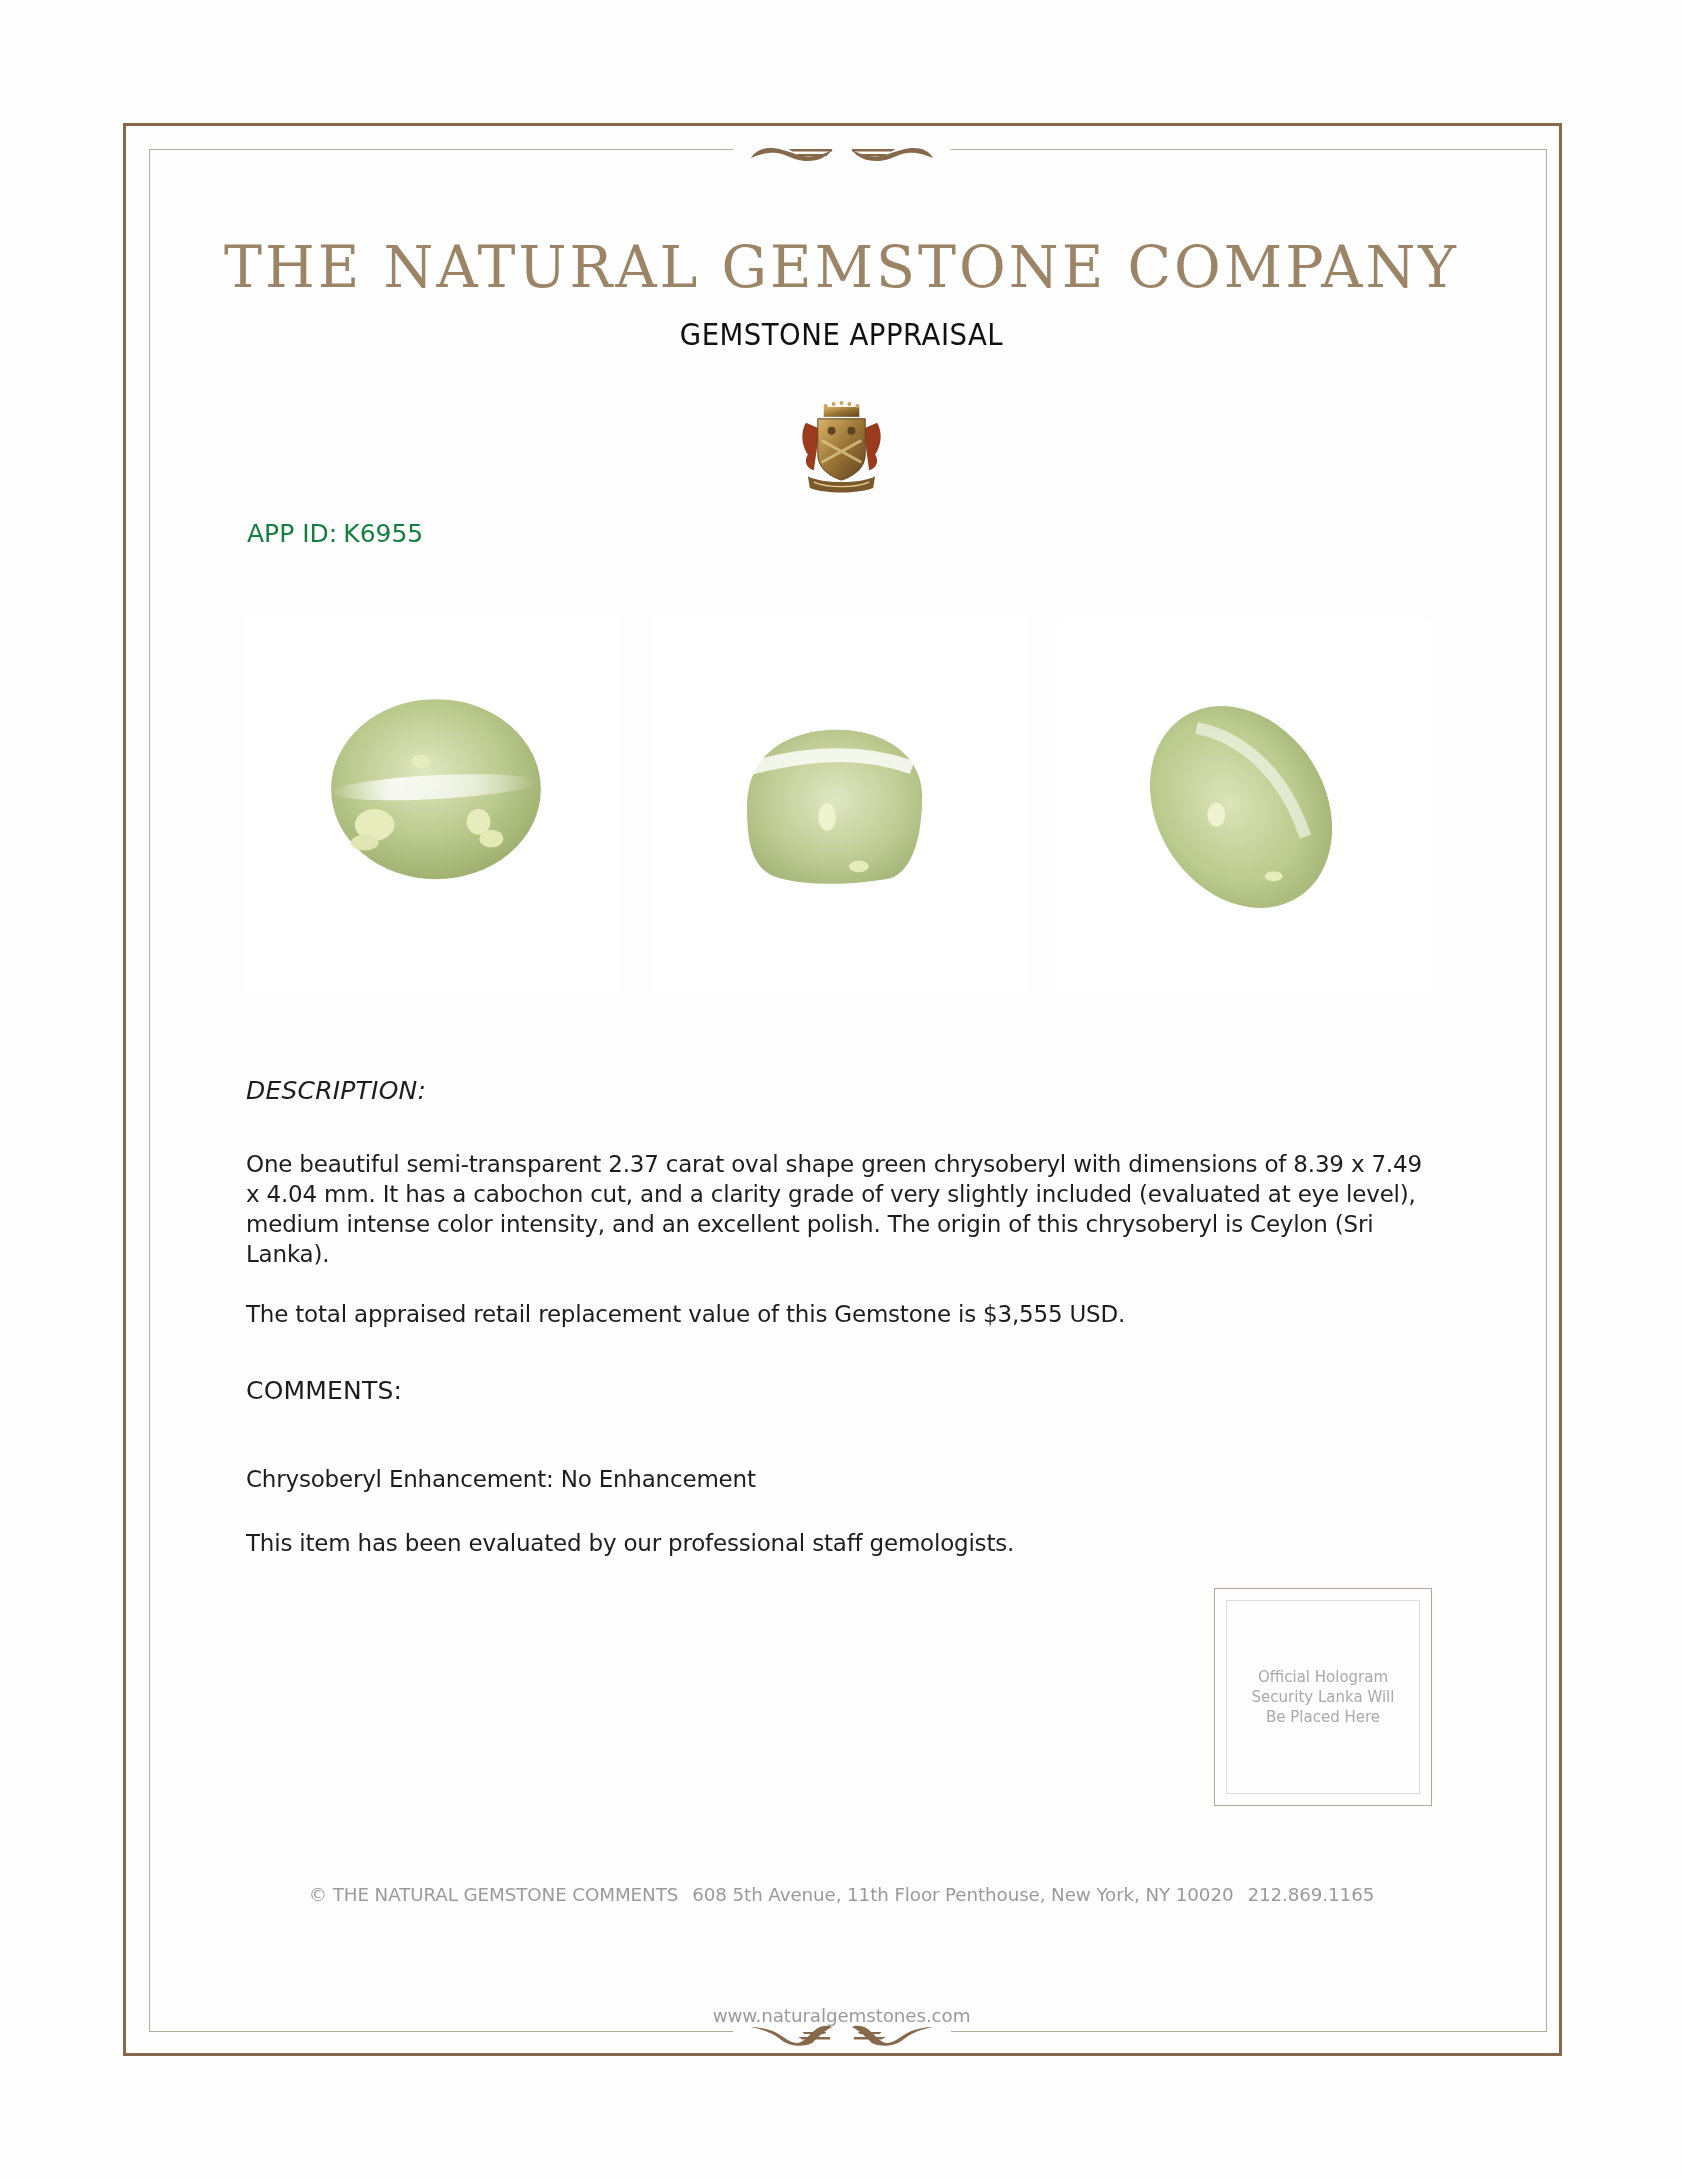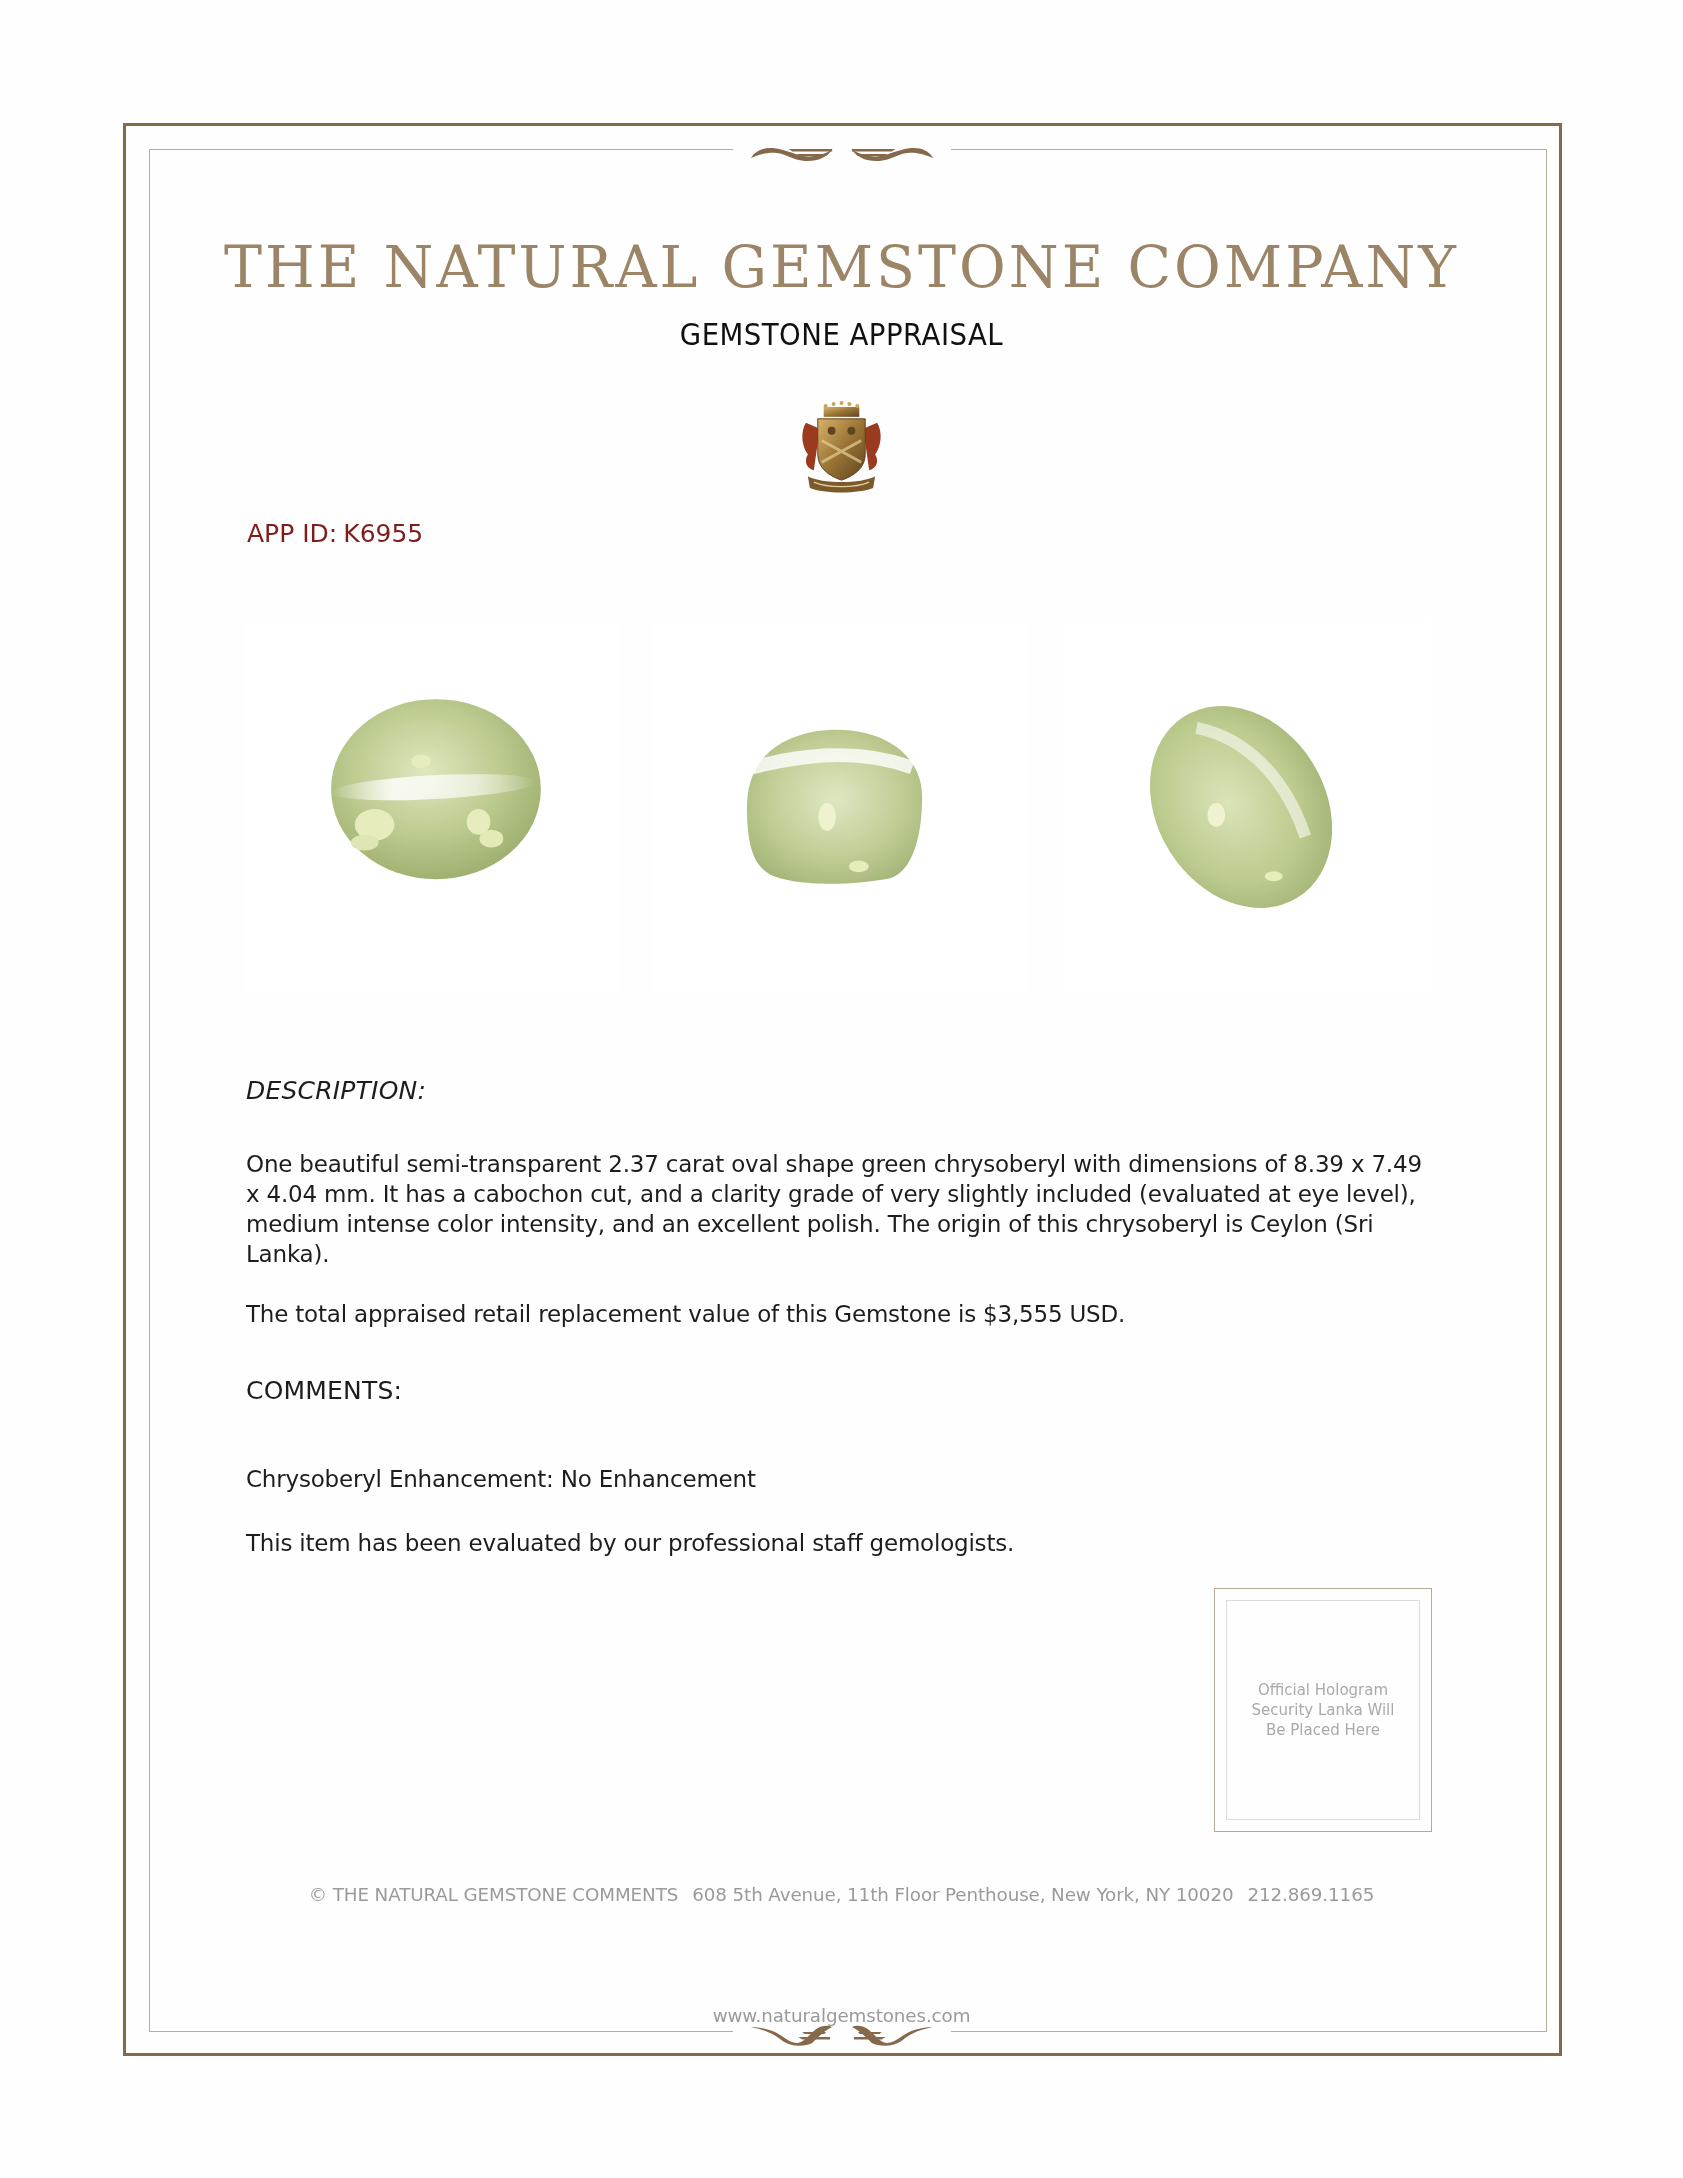--- a/index.html
+++ b/index.html
@@ -38,21 +38,21 @@
     position:absolute; left:0; right:0; top:317px;
     text-align:center;
     font-size:30px; letter-spacing:0.5px;
     color:#111;
     transform:scaleX(0.92);
   }
   .crest { position:absolute; left:798px; top:399px; width:87px; height:95px; }
 
   .app-id {
     position:absolute; left:247px; top:519px;
-    font-size:25px; color:#7f1d1d;
+    font-size:25px; color:#15803d;
   }
   .app-id .sep { margin-right:6px; }
 
   .photo {
     position:absolute; top:619px; width:373px; height:373px;
     background:#ffffff;
     display:flex; align-items:center; justify-content:center;
   }
   .photo.p1 { left:246px; }
   .photo.p2 { left:653px; }
@@ -63,21 +63,21 @@
     font-size:25px; color:#1d1d1d; letter-spacing:0.2px;
   }
   .para {
     position:absolute; left:246px; width:1188px;
     font-size:23px; line-height:30px; color:#1d1d1d;
     letter-spacing:-0.2px;
     margin-top:10px;
   }
 
   .hologram {
-    position:absolute; left:1214px; top:1588px; width:218px; height:244px;
+    position:absolute; left:1214px; top:1588px; width:218px; height:218px;
     border:1.5px solid #b5a896; box-sizing:border-box;
   }
   .hologram .inner {
     position:absolute; left:11px; top:11px; right:11px; bottom:11px;
     border:1px solid #dcdcdc;
     display:flex; align-items:center; justify-content:center;
     text-align:center;
     font-size:15px; line-height:20px; color:#a9a9a9;
   }
 

